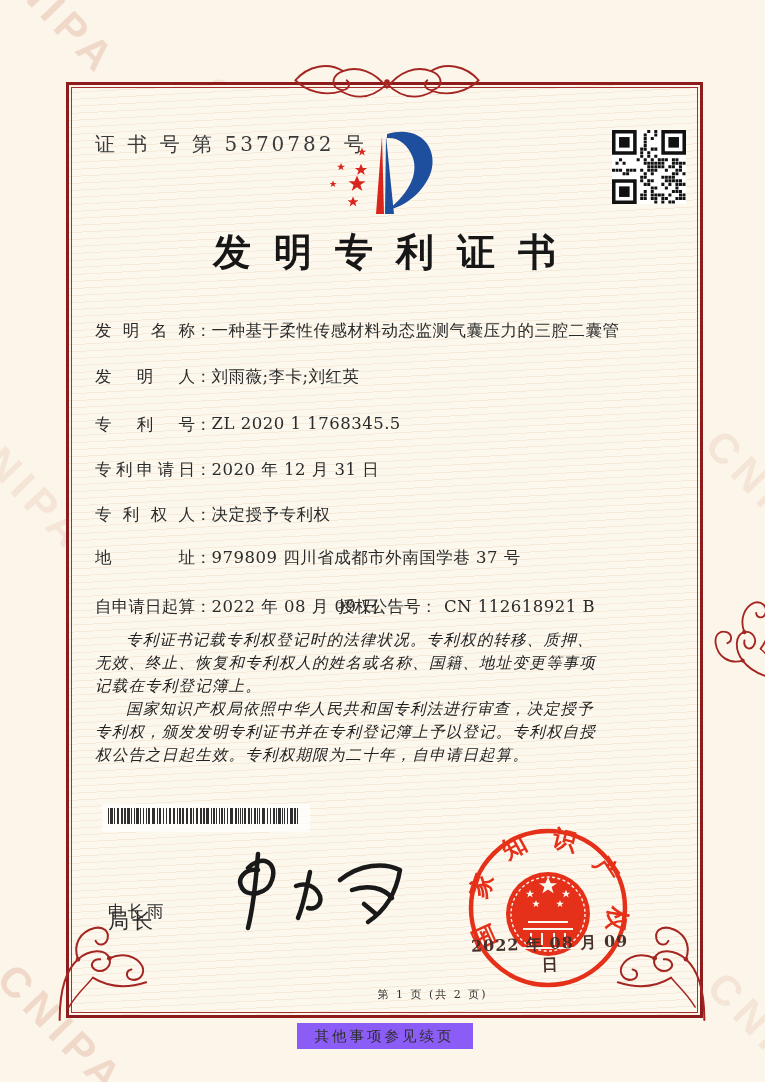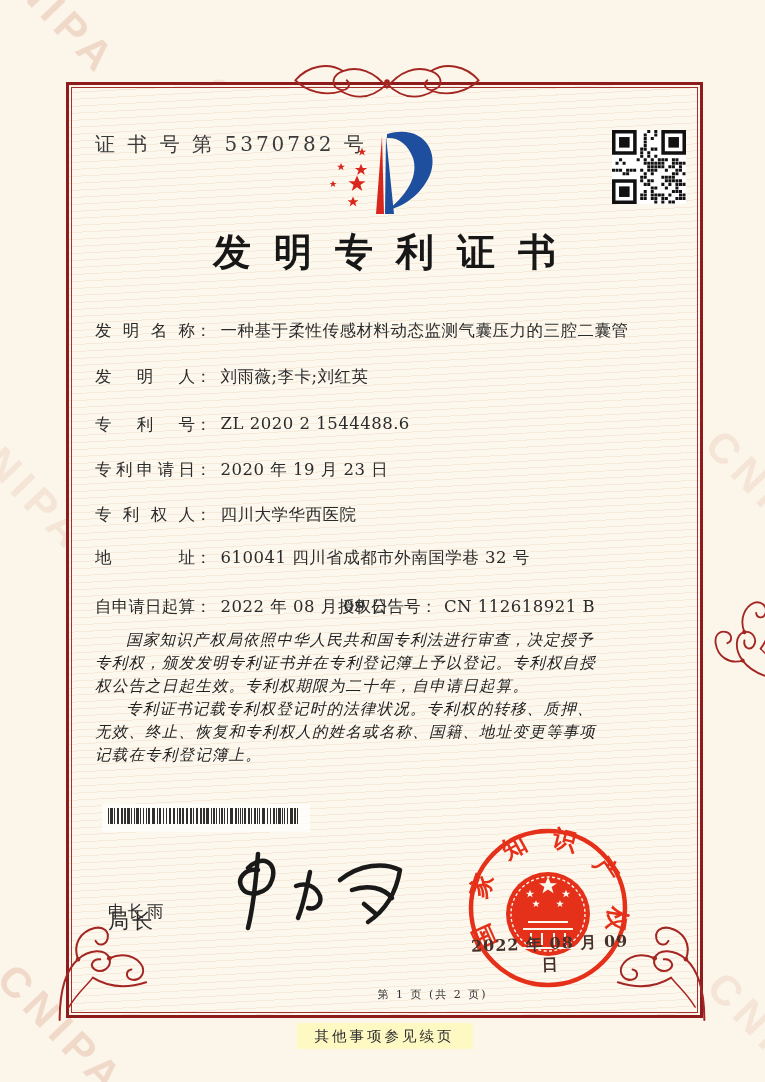--- a/index.html
+++ b/index.html
@@ -40,21 +40,21 @@
   }
   .title-wrap span{
     font-size:38px;font-weight:700;letter-spacing:23px;margin-right:-23px;
     color:#171717;
     margin-top:44px;
   }
   
   .frow{position:absolute;left:95px;font-size:16.5px;white-space:nowrap;}
   .jlbl{display:inline-block;width:100px;text-align:justify;text-align-last:justify;vertical-align:top;}
   .colon{display:inline-block;vertical-align:top;}
-  .fval{margin-left:9px;letter-spacing:.5px;}
+  .fval{letter-spacing:.5px;}
   .pair2{position:absolute;left:243px;top:0;white-space:nowrap;}
   .pair2 .fval{margin-left:7px;margin-top:34px;}
   
   .paras{position:absolute;left:95px;top:629px;width:502px;}
   .paras p{
     margin:0;padding:0;text-indent:2em;
     font-size:15.5px;line-height:23px;letter-spacing:1.2px;
     font-style:italic;color:#222;
   }
   
@@ -65,21 +65,21 @@
   .sig{position:absolute;left:218px;top:846px;}
   
   .seal{position:absolute;left:464px;top:824px;width:168px;height:168px;}
   .seal-date{
     position:absolute;left:468px;top:934px;width:164px;text-align:center;
     font-size:16px;font-weight:600;letter-spacing:1px;color:#46302b;
     transform:rotate(-2deg);
   }
   .page-info{position:absolute;left:66px;top:987px;width:733px;text-align:center;font-size:11px;letter-spacing:2px;color:#333;}
   .cont-wrap{position:absolute;left:66px;top:1026px;width:637px;text-align:center;}
-  .cont-wrap span{background:#fef9c3;padding:5px 18px;font-size:14.5px;letter-spacing:3px;color:#2e2e2e;}
+  .cont-wrap span{background:#8b5cf6;padding:5px 18px;font-size:14.5px;letter-spacing:3px;color:#2e2e2e;}
   .flourish{position:absolute;pointer-events:none;}
 </style>
 </head>
 <body>
 
 <svg width="0" height="0" style="position:absolute" aria-hidden="true">
   <defs>
     <path id="star" d="M0,-10 L2.94,-3.09 L10,-3.09 L4.05,1.18 L6.18,8.09 L0,3.82 L-6.18,8.09 L-4.05,1.18 L-10,-3.09 L-2.94,-3.09 Z"></path>
     <g id="flor" stroke="#a42622" fill="none" stroke-width="2.2" stroke-linecap="round">
       <path d="M4 104 C4 78 8 52 24 38 C36 27 54 26 58 37 C61 47 50 54 42 49 C36 45 40 37 48 38"></path>
@@ -162,41 +162,41 @@
 
 <div class="title-wrap"><span>发明专利证书</span></div>
 
 <div class="frow" style="top:320px">
   <span class="jlbl">发明名称</span><span class="colon">：</span><span class="fval">一种基于柔性传感材料动态监测气囊压力的三腔二囊管</span>
 </div>
 <div class="frow" style="top:366px">
   <span class="jlbl">发明人</span><span class="colon">：</span><span class="fval">刘雨薇;李卡;刘红英</span>
 </div>
 <div class="frow" style="top:414px">
-  <span class="jlbl">专利号</span><span class="colon">：</span><span class="fval">ZL 2020 2 1544488.6</span>
+  <span class="jlbl">专利号</span><span class="colon">：</span><span class="fval">ZL 2020 1 1768345.5</span>
 </div>
 <div class="frow" style="top:459px">
-  <span class="jlbl">专利申请日</span><span class="colon">：</span><span class="fval">2020 年 19 月 23 日</span>
+  <span class="jlbl">专利申请日</span><span class="colon">：</span><span class="fval">2020 年 12 月 31 日</span>
 </div>
 <div class="frow" style="top:504px">
-  <span class="jlbl">专利权人</span><span class="colon">：</span><span class="fval">四川大学华西医院</span>
+  <span class="jlbl">专利权人</span><span class="colon">：</span><span class="fval">决定授予专利权</span>
 </div>
 <div class="frow" style="top:547px">
-  <span class="jlbl">地址</span><span class="colon">：</span><span class="fval">610041 四川省成都市外南国学巷 32 号</span>
+  <span class="jlbl">地址</span><span class="colon">：</span><span class="fval">979809 四川省成都市外南国学巷 37 号</span>
 </div>
 <div class="frow" style="top:596px">
   <span class="jlbl">自申请日起算</span><span class="colon">：</span><span class="fval">2022 年 08 月 09 日</span>
   <span class="pair2">
     <span>授权公告号</span><span class="colon">：</span><span class="fval">CN 112618921 B</span>
   </span>
 </div>
 
 <div class="paras">
+  <p>专利证书记载专利权登记时的法律状况。专利权的转移、质押、无效、终止、恢复和专利权人的姓名或名称、国籍、地址变更等事项记载在专利登记簿上。</p>
   <p>国家知识产权局依照中华人民共和国专利法进行审查，决定授予专利权，颁发发明专利证书并在专利登记簿上予以登记。专利权自授权公告之日起生效。专利权期限为二十年，自申请日起算。</p>
-  <p>专利证书记载专利权登记时的法律状况。专利权的转移、质押、无效、终止、恢复和专利权人的姓名或名称、国籍、地址变更等事项记载在专利登记簿上。</p>
 </div>
 
 <div class="barcode-box">
   <svg width="196" height="16" viewBox="0 0 196 16">
       <path id="bar-cells" d="M0 0h1v16h-1zM2 0h3v16h-3zM6 0h1v16h-1zM9 0h2v16h-2zM13 0h2v16h-2zM16 0h2v16h-2zM19 0h3v16h-3zM23 0h1v16h-1zM26 0h1v16h-1zM28 0h3v16h-3zM32 0h1v16h-1zM35 0h1v16h-1zM38 0h1v16h-1zM40 0h2v16h-2zM44 0h3v16h-3zM49 0h1v16h-1zM51 0h2v16h-2zM55 0h1v16h-1zM58 0h1v16h-1zM61 0h2v16h-2zM65 0h2v16h-2zM69 0h1v16h-1zM71 0h2v16h-2zM74 0h2v16h-2zM78 0h2v16h-2zM82 0h2v16h-2zM85 0h1v16h-1zM88 0h2v16h-2zM92 0h2v16h-2zM95 0h2v16h-2zM98 0h3v16h-3zM103 0h1v16h-1zM105 0h2v16h-2zM108 0h1v16h-1zM111 0h1v16h-1zM113 0h2v16h-2zM116 0h1v16h-1zM119 0h1v16h-1zM122 0h3v16h-3zM127 0h2v16h-2zM130 0h1v16h-1zM132 0h1v16h-1zM134 0h1v16h-1zM136 0h2v16h-2zM140 0h2v16h-2zM143 0h1v16h-1zM146 0h2v16h-2zM149 0h1v16h-1zM151 0h1v16h-1zM154 0h3v16h-3zM159 0h1v16h-1zM162 0h1v16h-1zM165 0h2v16h-2zM168 0h1v16h-1zM170 0h3v16h-3zM174 0h1v16h-1zM176 0h1v16h-1zM179 0h1v16h-1zM182 0h3v16h-3zM186 0h2v16h-2zM189 0h1v16h-1z" fill="#2f2f2f"></path>
     </svg>
 </div>
 
 <div class="signer-title">局长</div>
 <div class="signer-name">申长雨</div>

